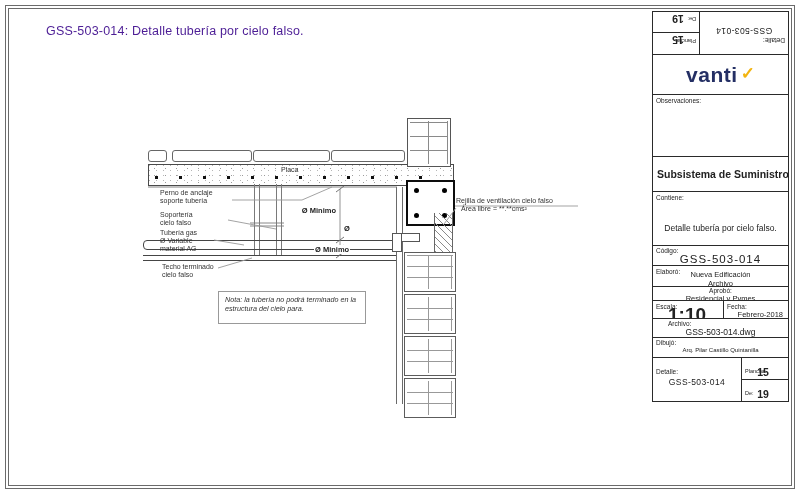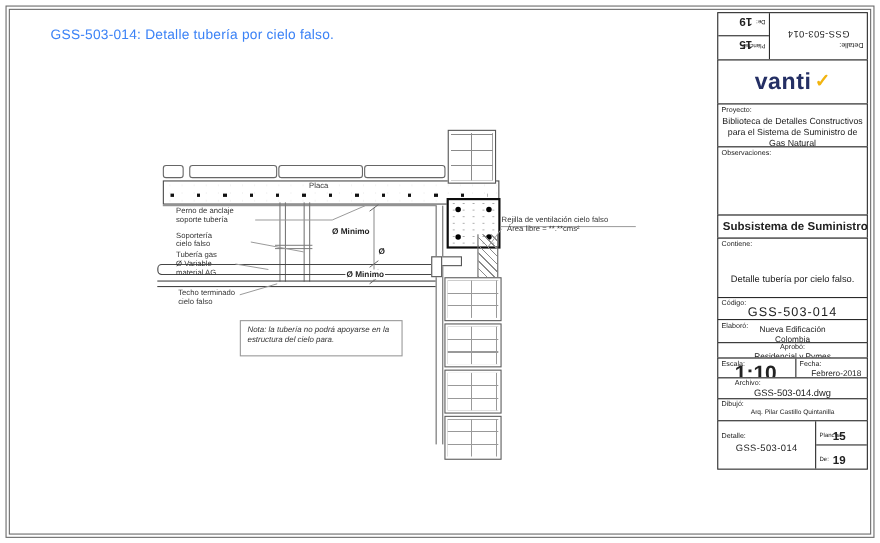--- a/index.html
+++ b/index.html
@@ -3,21 +3,21 @@
 <meta charset="utf-8">
 <style>
   html,body{margin:0;padding:0;background:#fdfdfd;}
   #stage{position:relative;width:800px;height:494px;background:#fff;overflow:hidden;
          font-family:"Liberation Sans", sans-serif;color:#222;}
   .abs{position:absolute;}
   
   .sheet-outer{inset:5px;border:1px solid #6b6b6b;}
   .sheet-inner{inset:8px;border:1px solid #6b6b6b;}
   
-  .main-title{left:46px;top:24px;font-size:12.5px;color:#3b82f6;letter-spacing:.2px;}
+  .main-title{left:46px;top:24px;font-size:12.5px;color:#4c1d95;letter-spacing:.2px;}
   
   .plank{top:150px;height:10px;border:1px solid #666;border-radius:3px;background:#fff;}
   .slab{left:148px;top:164px;width:304px;height:20px;border:1px solid #4a4a4a;
         background-image:radial-gradient(#9a9a9a .6px,transparent .7px),radial-gradient(#b5b5b5 .5px,transparent .6px);
         background-size:11px 7px,7px 5px;background-position:0 0,4px 3px;}
   .rebar-row{left:6px;right:10px;top:11px;height:3px;
         background:repeating-linear-gradient(90deg,#111 0 3px,transparent 3px 24px);}
   .column{left:406px;top:180px;width:45px;height:42px;border:2.5px solid #0d0d0d;background:#fff;
         background-image:radial-gradient(#aaa .5px,transparent .6px);background-size:9px 6px;}
   .rdot{width:5px;height:5px;border-radius:50%;background:#000;}
@@ -148,21 +148,21 @@
     <div>cielo falso</div>
   </div>
   <div class="abs dim" style="left:296px;top:206px;width:40px;text-align:right;">Ø Minimo</div>
   <div class="abs dim" style="left:344px;top:224px;">Ø</div>
   <div class="abs dim" style="left:314px;top:245px;background:#fff;padding:0 1px;">Ø Minimo</div>
   <div class="abs dlabel" style="left:456px;top:197px;">
     <div>Rejilla de ventilación cielo falso</div>
     <div style="padding-left:5px;">Área libre =   **.**cms²</div>
   </div>
   <div class="abs note-box">
-    <div>Nota: la tubería no podrá apoyarse en la</div>
+    <div>Nota: la tubería no podrá terminado en la</div>
     <div>estructura del cielo para.</div>
   </div>
 
   <div class="abs tb">
 
     <div class="tb-box" style="height:44px;">
       <div class="flip">
         <div class="det-row">
           <div class="det-left">
             <span class="lab">Detalle:</span>
@@ -182,46 +182,42 @@
       </div>
     </div>
 
     <div class="tb-box" style="height:41px;text-align:right;">
       <div class="logo-row">
         <span class="vanti" style="color: rgb(36, 47, 100);">vanti</span>
         <span class="vcheck" style="color: rgb(242, 180, 16);">✓</span>
       </div>
     </div>
 
-    <div class="tb-box" style="height:40px;padding:2px 3px;">
-      <div class="lab">Proyecto:</div>
-      <div class="val8 c" style="margin-top:2px;line-height:1.25;">Biblioteca de Detalles Constructivos para el Sistema de Suministro de Gas Natural</div>
-    </div>
 
     <div class="tb-box" style="height:63px;padding:2px 3px;">
       <div class="lab">Observaciones:</div>
     </div>
 
-    <div class="tb-box" style="height:22px;display:flex;align-items:center;padding:0 4px;">
+    <div class="tb-box" style="height:36px;display:flex;align-items:center;padding:0 4px;">
       <span style="font-size:10.5px;font-weight:bold;white-space:nowrap;">Subsistema de Suministro</span>
     </div>
 
     <div class="tb-box" style="height:55px;padding:2px 3px;">
       <div class="lab">Contiene:</div>
       <div class="c" style="font-size:8.5px;margin-top:22px;">Detalle tubería por cielo falso.</div>
     </div>
 
     <div class="tb-box" style="height:21px;padding:1px 3px;">
       <div class="lab">Código:</div>
       <div class="c" style="font-size:11.5px;letter-spacing:1px;margin-top:-1px;">GSS-503-014</div>
     </div>
 
     <div class="tb-box" style="height:22px;padding:1px 3px;">
       <span class="lab" style="position:absolute;left:3px;top:2px;">Elaboró:</span>
-      <div class="c" style="font-size:7.5px;width:80px;margin:3px auto 0;line-height:1.2;">Nueva Edificación Colombia</div>
+      <div class="c" style="font-size:7.5px;width:80px;margin:3px auto 0;line-height:1.2;">Nueva Edificación Archivo</div>
     </div>
 
 
     <div class="tb-box" style="height:15px;display:flex;align-items:center;padding:0 3px;flex-direction:column;">
       <span class="lab">Aprobó:</span>
       <span style="font-size:7.5px;flex:1;text-align:center;">Residencial y Pymes</span>
     </div>
 
     <div class="tb-box" style="height:19px;">
       <div class="sf-row">

